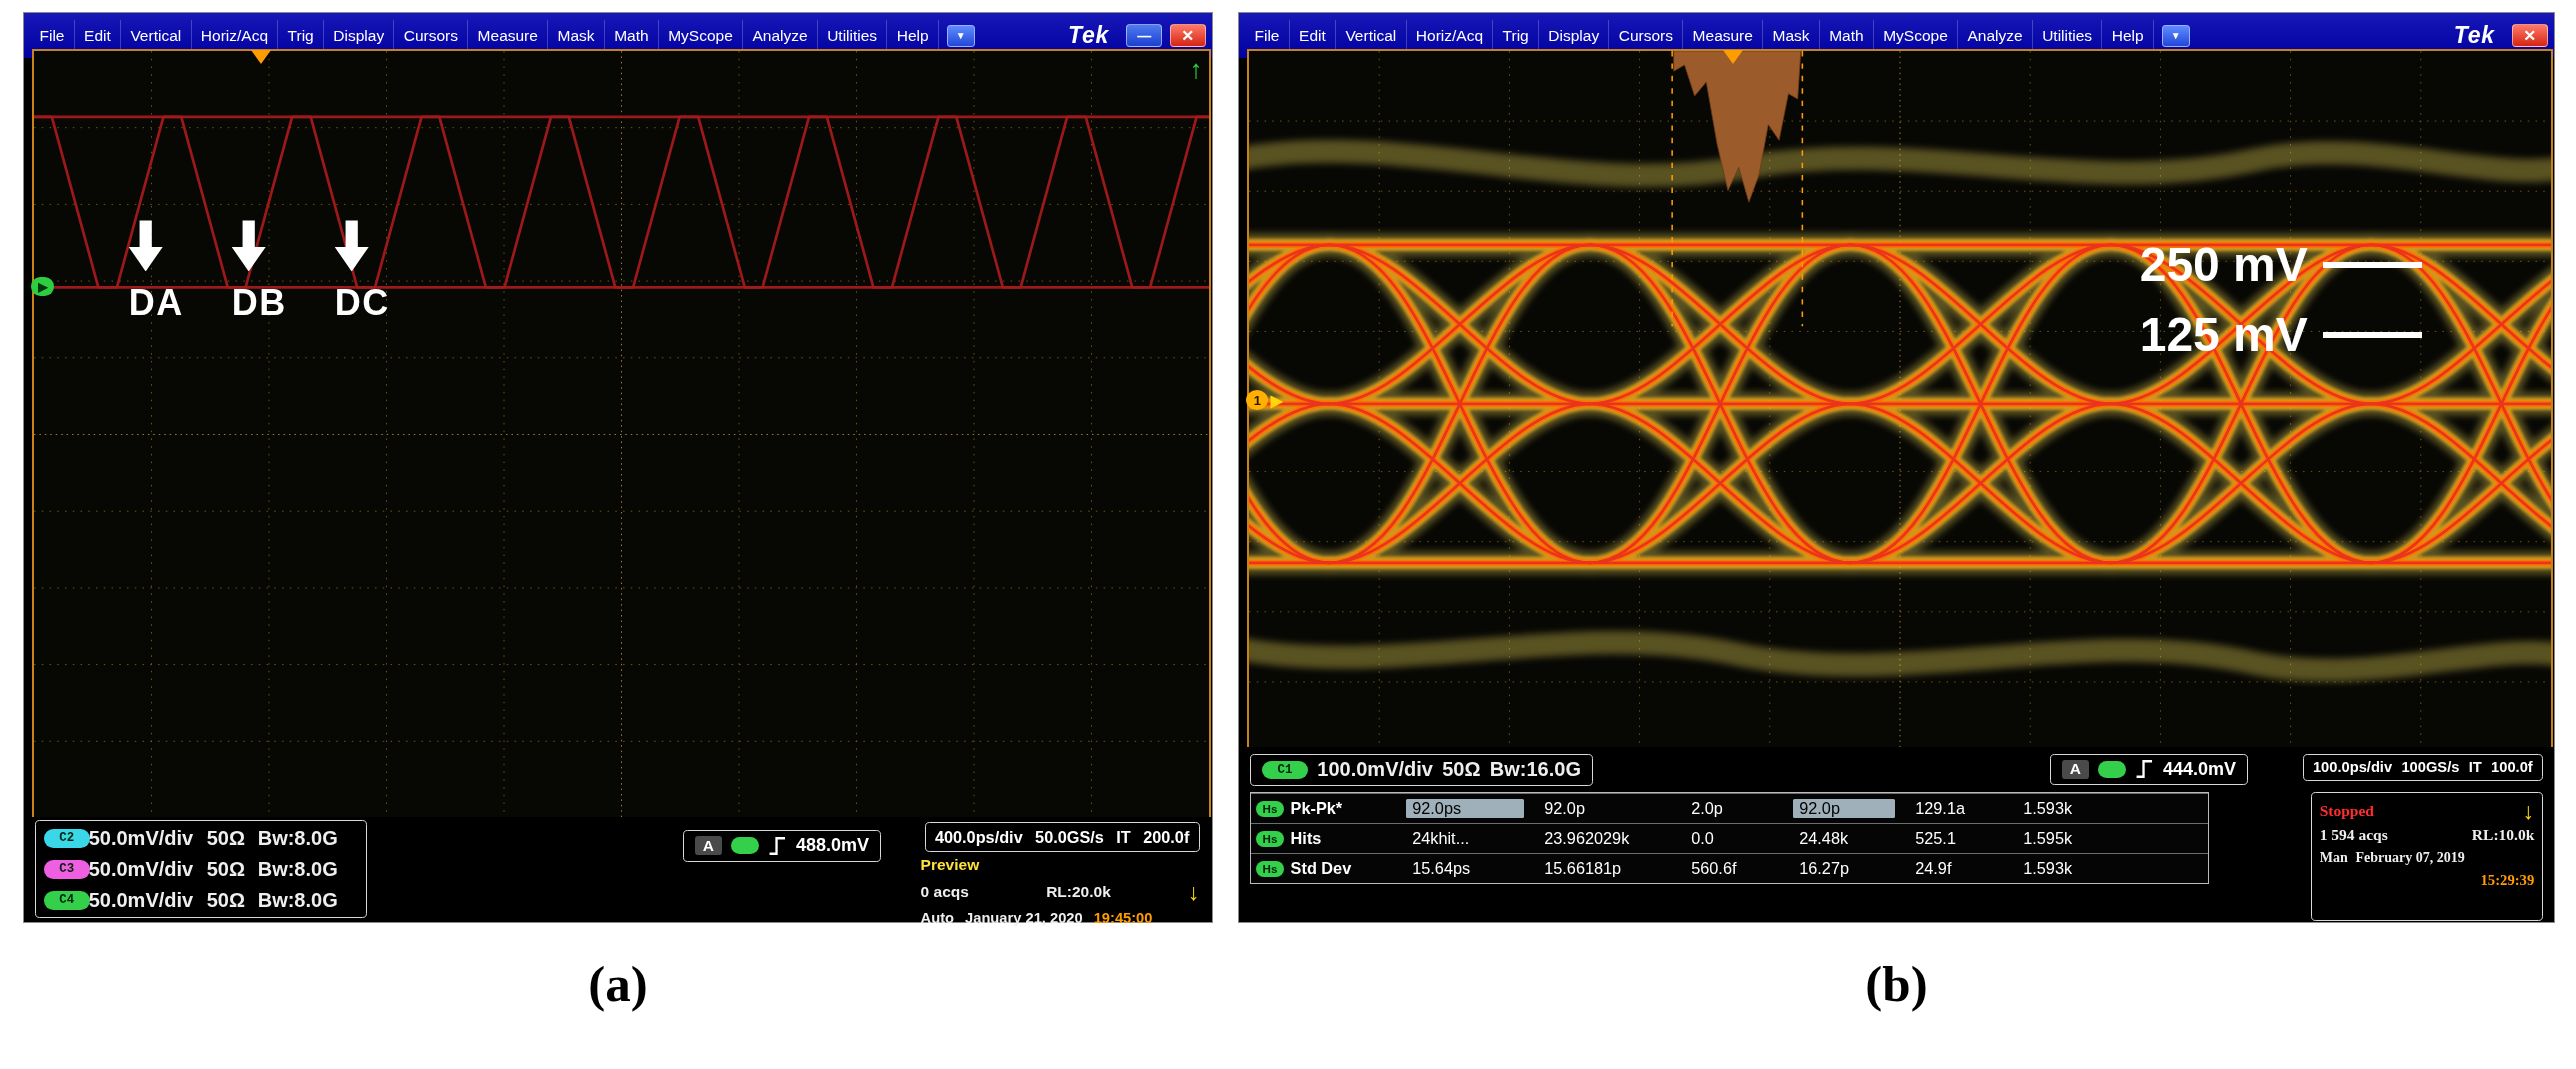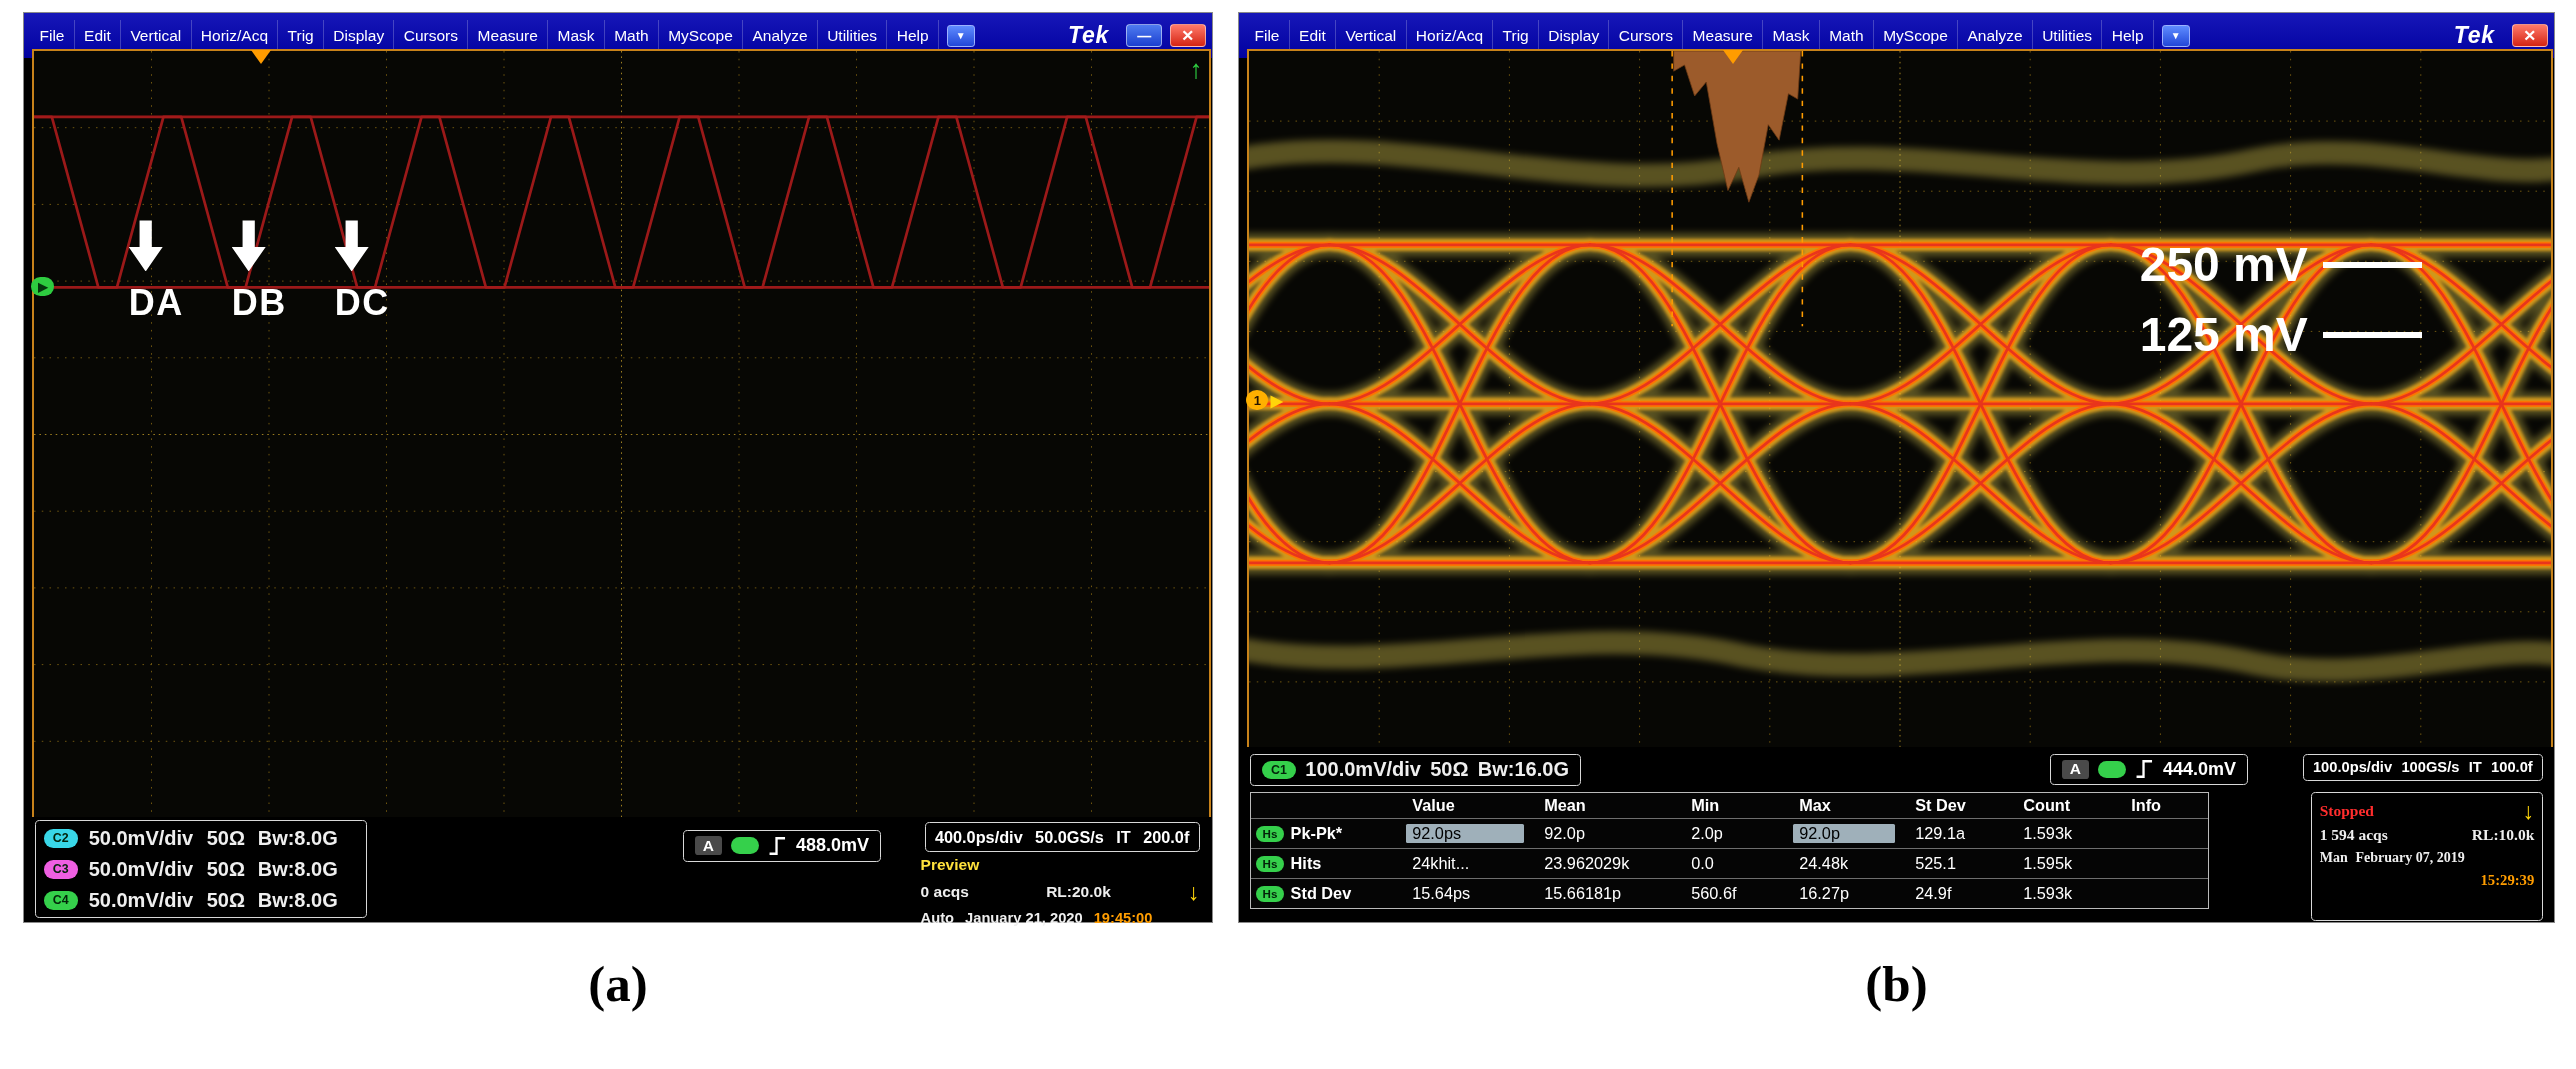--- a/index.html
+++ b/index.html
@@ -55,21 +55,21 @@
   .arr-r{width:81px;height:36px;background:#fff;clip-path:polygon(0 32%,58% 32%,58% 4%,100% 50%,58% 96%,58% 68%,0 68%);}
   .arr-l{width:81px;height:36px;background:#fff;clip-path:polygon(100% 32%,42% 32%,42% 4%,0 50%,42% 96%,42% 68%,100% 68%);}
 
   
   .bottom{position:absolute;left:0;right:0;bottom:0;background:#000;}
   #bot-a{height:105px;}
   #bot-b{height:175px;}
   .box{border:0.8px solid #d9d9d9;border-radius:4.6px;box-sizing:border-box;}
   .chtxt{color:#efefef;font-size:20px;font-weight:bold;}
   .badge{display:inline-flex;align-items:center;justify-content:center;border-radius:9.3px;font-size:12.4px;font-weight:bold;color:#03230a;}
-  .badge.chan{width:34px;height:18.6px;}
+  .badge.chan{width:46px;height:18.6px;font-family:Liberation Mono, monospace;}
   .ch-cyan{background:#39d7e8;} .ch-mag{background:#ef5fe2;} .ch-grn{background:#35d04b;}
   .chblock{position:absolute;left:11px;top:3.1px;padding:1.5px 7.7px;}
   .chrow{display:grid;grid-template-columns:45px 118px 51px 101px;align-items:center;height:31px;}
   .tbox{position:absolute;display:flex;align-items:center;gap:9.3px;padding:3.9px 11px;color:#fff;font-size:18px;font-weight:bold;}
   .asrc{background:#4a4a4a;color:#fff;padding:0.8px 7.7px;border-radius:3.1px;font-size:15.5px;}
   .srcdot{width:28px;height:17px;border-radius:8.5px;background:#35d04b;}
   .tbline{position:absolute;display:flex;align-items:center;gap:12.4px;color:#fff;font-weight:bold;padding:4.6px 9.3px;}
   .statusa{position:absolute;right:12.4px;top:39px;width:279px;color:#eee;font-size:15.5px;font-weight:bold;}
   .statusb{position:absolute;right:11px;top:45px;width:232px;height:129px;color:#eee;font-size:15.5px;font-weight:bold;padding:6.2px 7.7px;box-sizing:border-box;font-family:Liberation Serif, serif;}
   .preview{color:#ffe23c;}
@@ -368,30 +368,20 @@
       </div>
 
       <div class="tbline box" style="right:11px;top:6.2px;font-size:14.7px;gap:9.3px;">
         <span>100.0ps/div</span>
         <span>100GS/s</span>
         <span>IT</span>
         <span>100.0f</span>
       </div>
 
       <div class="meas">
-        <div class="mhead">
-          <span class="mcell"></span>
-          <span class="mcell">Value</span>
-          <span class="mcell">Mean</span>
-          <span class="mcell">Min</span>
-          <span class="mcell">Max</span>
-          <span class="mcell">St Dev</span>
-          <span class="mcell">Count</span>
-          <span class="mcell">Info</span>
-        </div>
         <div class="mrow">
           <span class="mlabel">
               <span class="hsbadge">Hs</span>
               <span>Pk-Pk*</span>
             </span>
           <span class="mcell hl">92.0ps</span>
           <span class="mcell">92.0p</span>
           <span class="mcell">2.0p</span>
           <span class="mcell hl">92.0p</span>
           <span class="mcell">129.1a</span>

